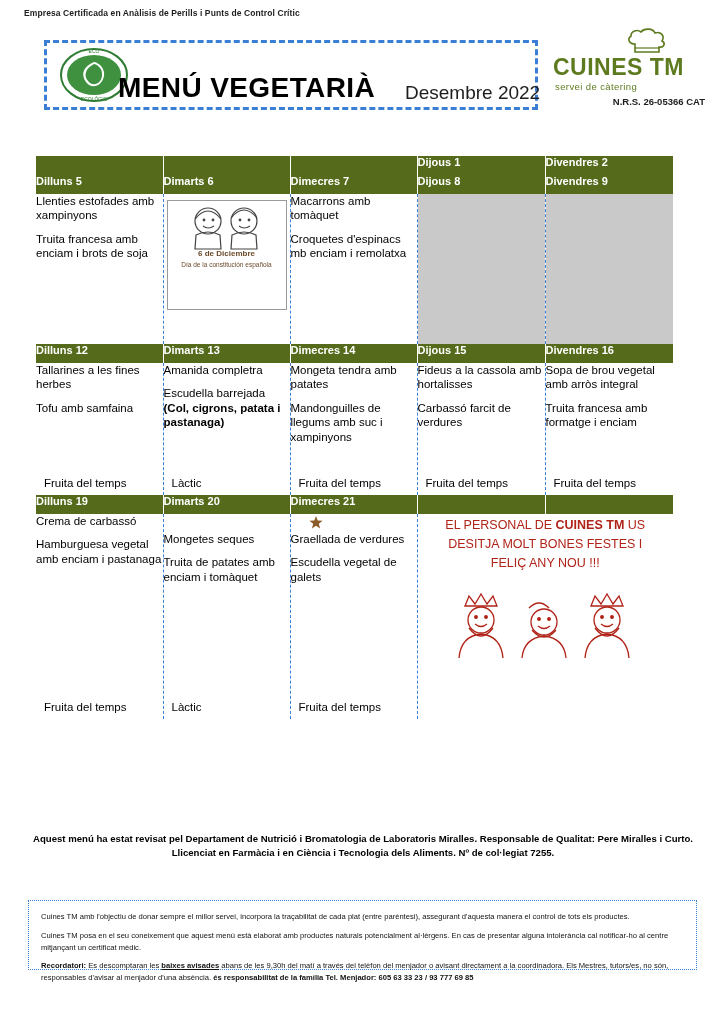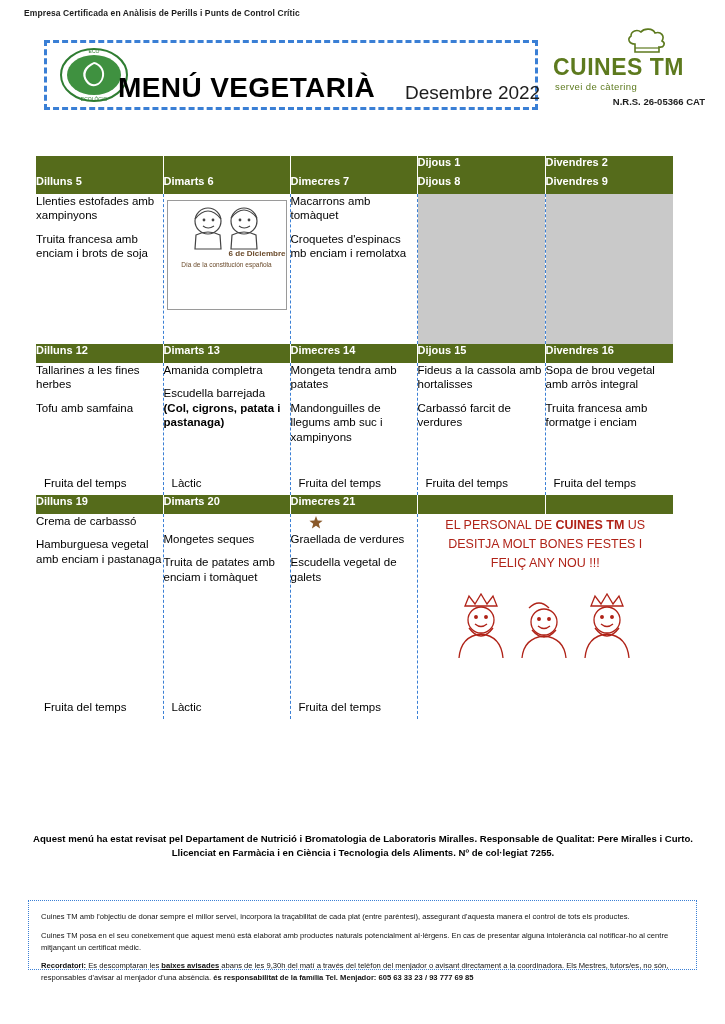--- a/index.html
+++ b/index.html
@@ -77,21 +77,21 @@
   .cell .fruit{position:absolute;left:8px;bottom:5px;margin:0;}
   .bold{font-weight:bold;}
 
   
   .const-box{
     width:118px;height:108px;margin:6px auto 0 auto;
     background:#ffffff;border:1px solid #9a9a9a;
     position:relative;
   }
   .const-txt1{
-    position:absolute;left:0;right:0;top:48px;text-align:right;
+    position:absolute;left:0;right:0;top:48px;text-align:center;
     font-size:8px;font-weight:bold;color:#6a4a2a;
   }
   .const-txt2{
     position:absolute;left:0;right:0;top:60px;text-align:center;
     font-size:6.5px;color:#6a4a2a;line-height:1.2;
   }
 
   
   .greet{
     color:#b02318;font-size:12.5px;text-align:center;line-height:1.5;

